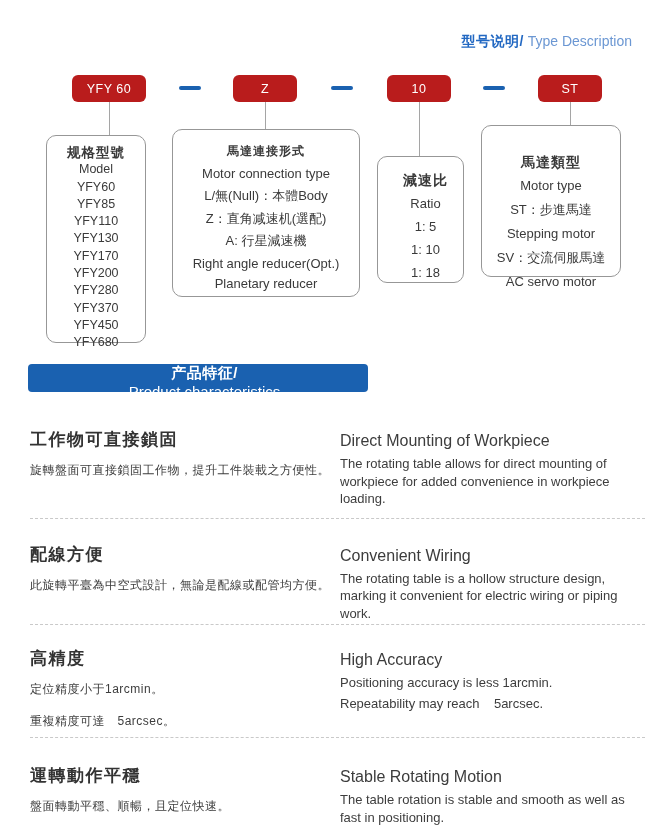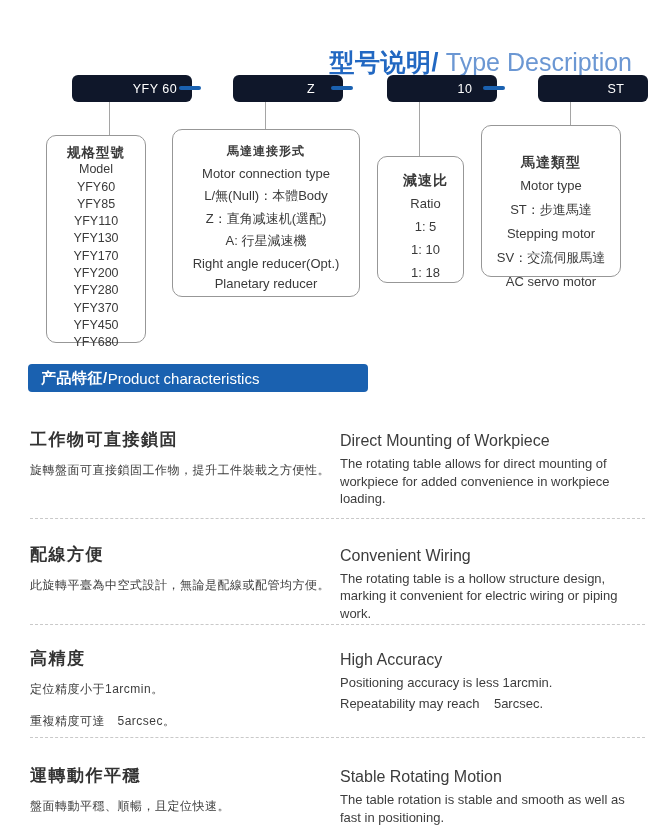--- a/index.html
+++ b/index.html
@@ -11,40 +11,39 @@
     font-family: "Liberation Sans", sans-serif;
     overflow: hidden;
     color: #3a3a3a;
   }
 
   
   .page-title {
     position: absolute;
     top: 17px;
     right: 39px;
-    font-size: 25px;
+    font-size: 14px;
     white-space: pre;
   }
   .page-title .zh { font-weight: bold; color: #2268c2; letter-spacing: .5px; }
   .page-title .en { color: #6b97d3; font-weight: 400; }
 
   
   .code-box {
     position: absolute;
     top: 75px;
     height: 27px;
-    background: #0f172a;
+    background: #b91c1c;
     border-radius: 6px;
     color: #fff;
     font-size: 12.5px;
     display: flex;
     align-items: center;
     justify-content: center;
     letter-spacing: .5px;
-    padding-left: 46px;
   }
   .dash {
     position: absolute;
     top: 86px;
     width: 22px;
     height: 4px;
     background: #1a61b0;
     border-radius: 2px;
   }
   .connector {
@@ -80,20 +79,21 @@
     height: 28px;
     background: #1a61b0;
     border-radius: 4px;
     color: #fff;
     font-size: 15px;
     display: flex;
     align-items: center;
     padding-left: 13px;
     box-sizing: border-box;
     white-space: pre;
+    flex-direction: column;
   }
   .banner .zh { font-weight: bold; letter-spacing: .5px; }
 
   
   .features {
     position: absolute;
     left: 30px;
     top: 420px;
     width: 615px;
   }

